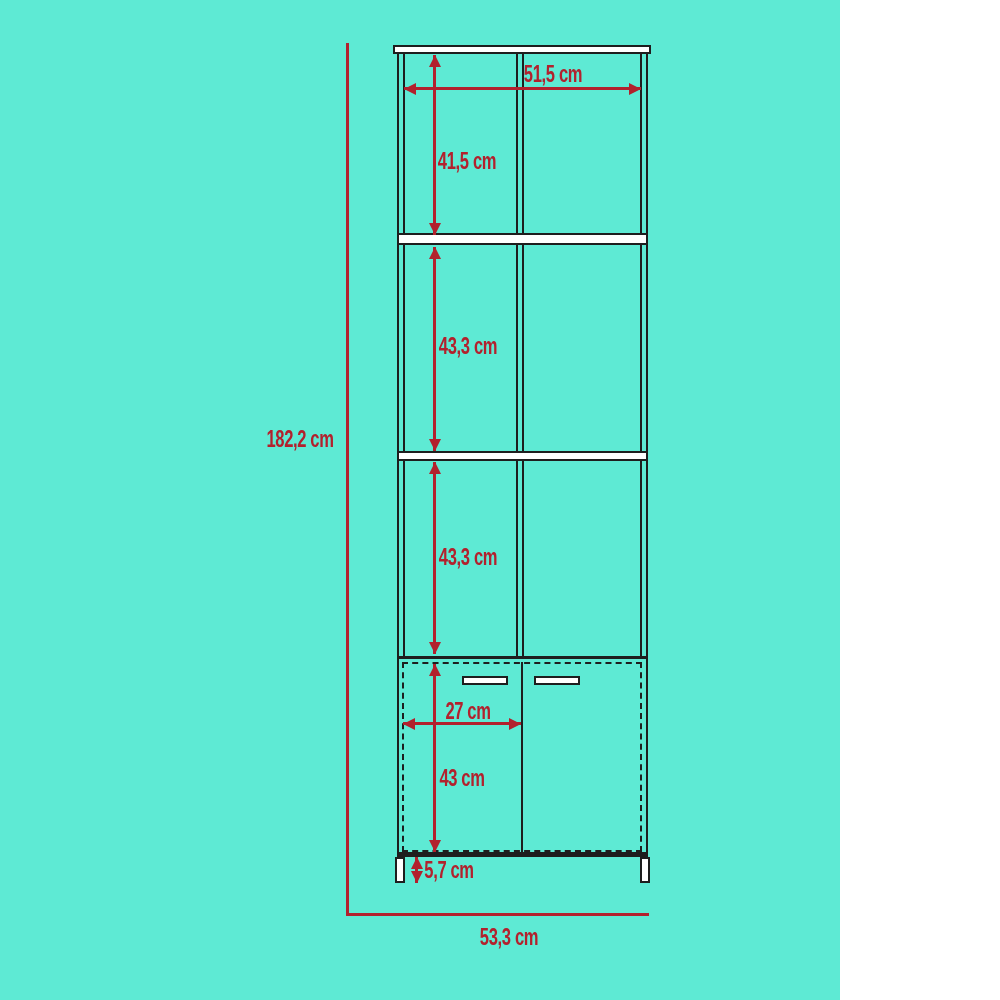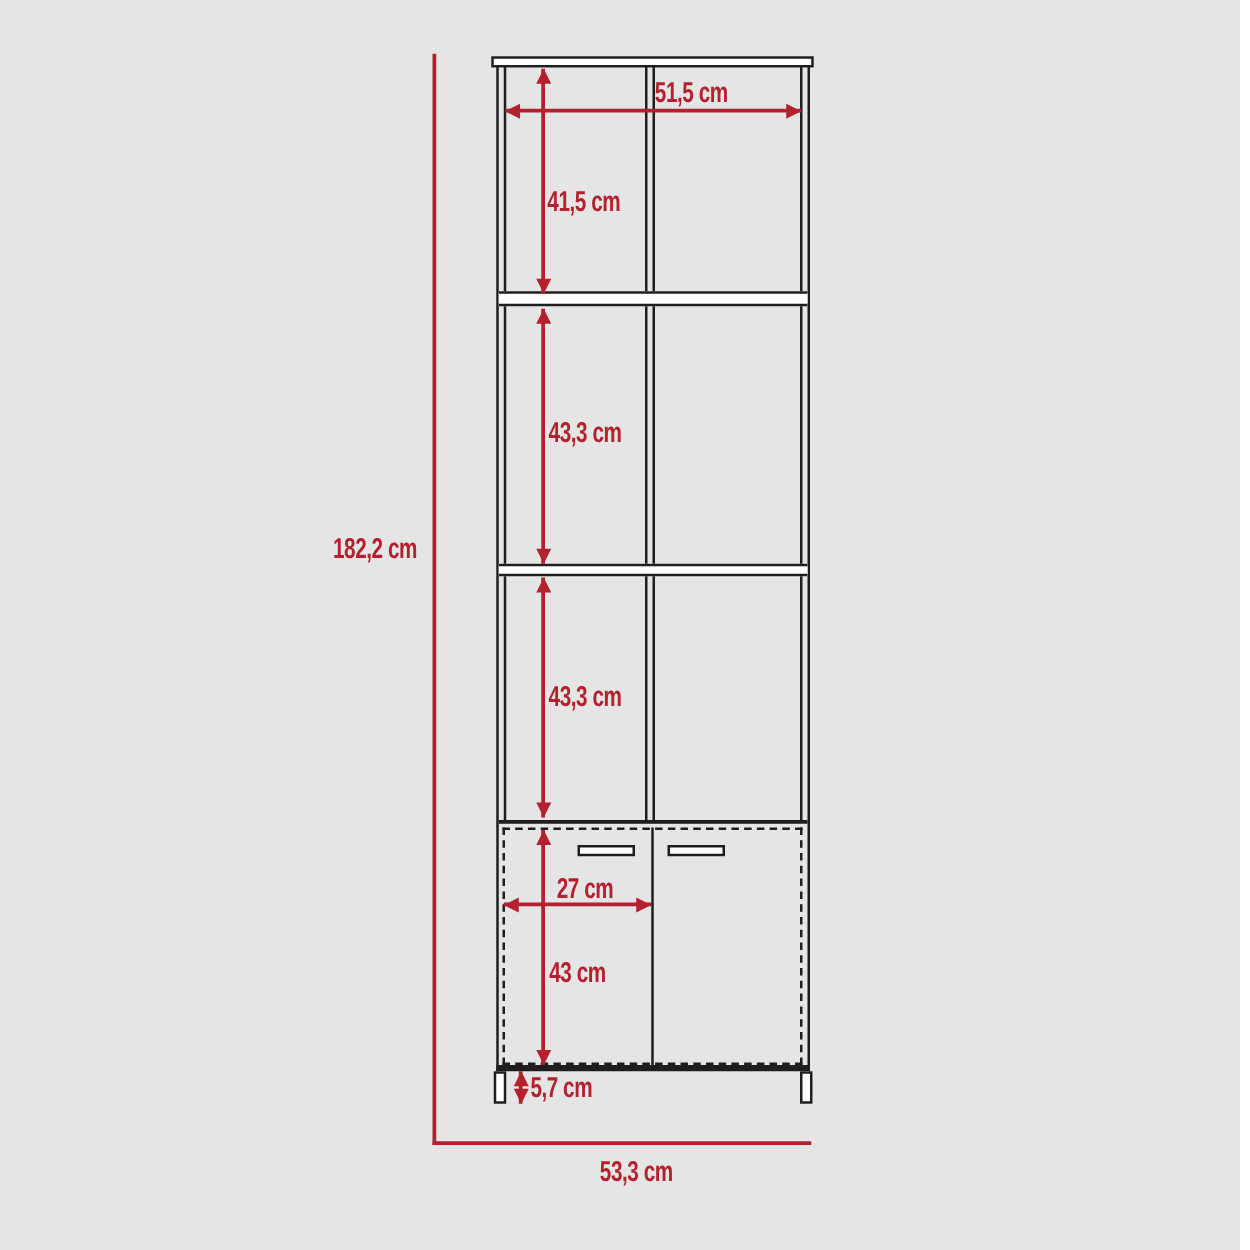--- a/index.html
+++ b/index.html
@@ -1,19 +1,19 @@
 <!DOCTYPE html>
 <html style="--red: #b2212d; --dark: #1e1e1e;"><head>
 <meta charset="utf-8">
 <style>
   html,body{margin:0;padding:0;background:#ffffff;}
   #canvas{
     position:relative;
-    width:992px;height:1000px;
-    background:#e5e5e5;
+    width:840px;height:1000px;
+    background:#5eead4;
     font-family:"Liberation Sans",sans-serif;
     overflow:hidden;
   }
   
   .struct{position:absolute;background:var(--dark);}
   .struct-box{position:absolute;border:2px solid var(--dark);background:#ffffff;box-sizing:border-box;}
   .shelf{position:absolute;border-top:2px solid var(--dark);border-bottom:2px solid var(--dark);background:#ffffff;box-sizing:border-box;}
   .dashed-box{position:absolute;border:2px dashed var(--dark);background:transparent;box-sizing:border-box;}
   
   .ext-line{position:absolute;background:var(--red);}

